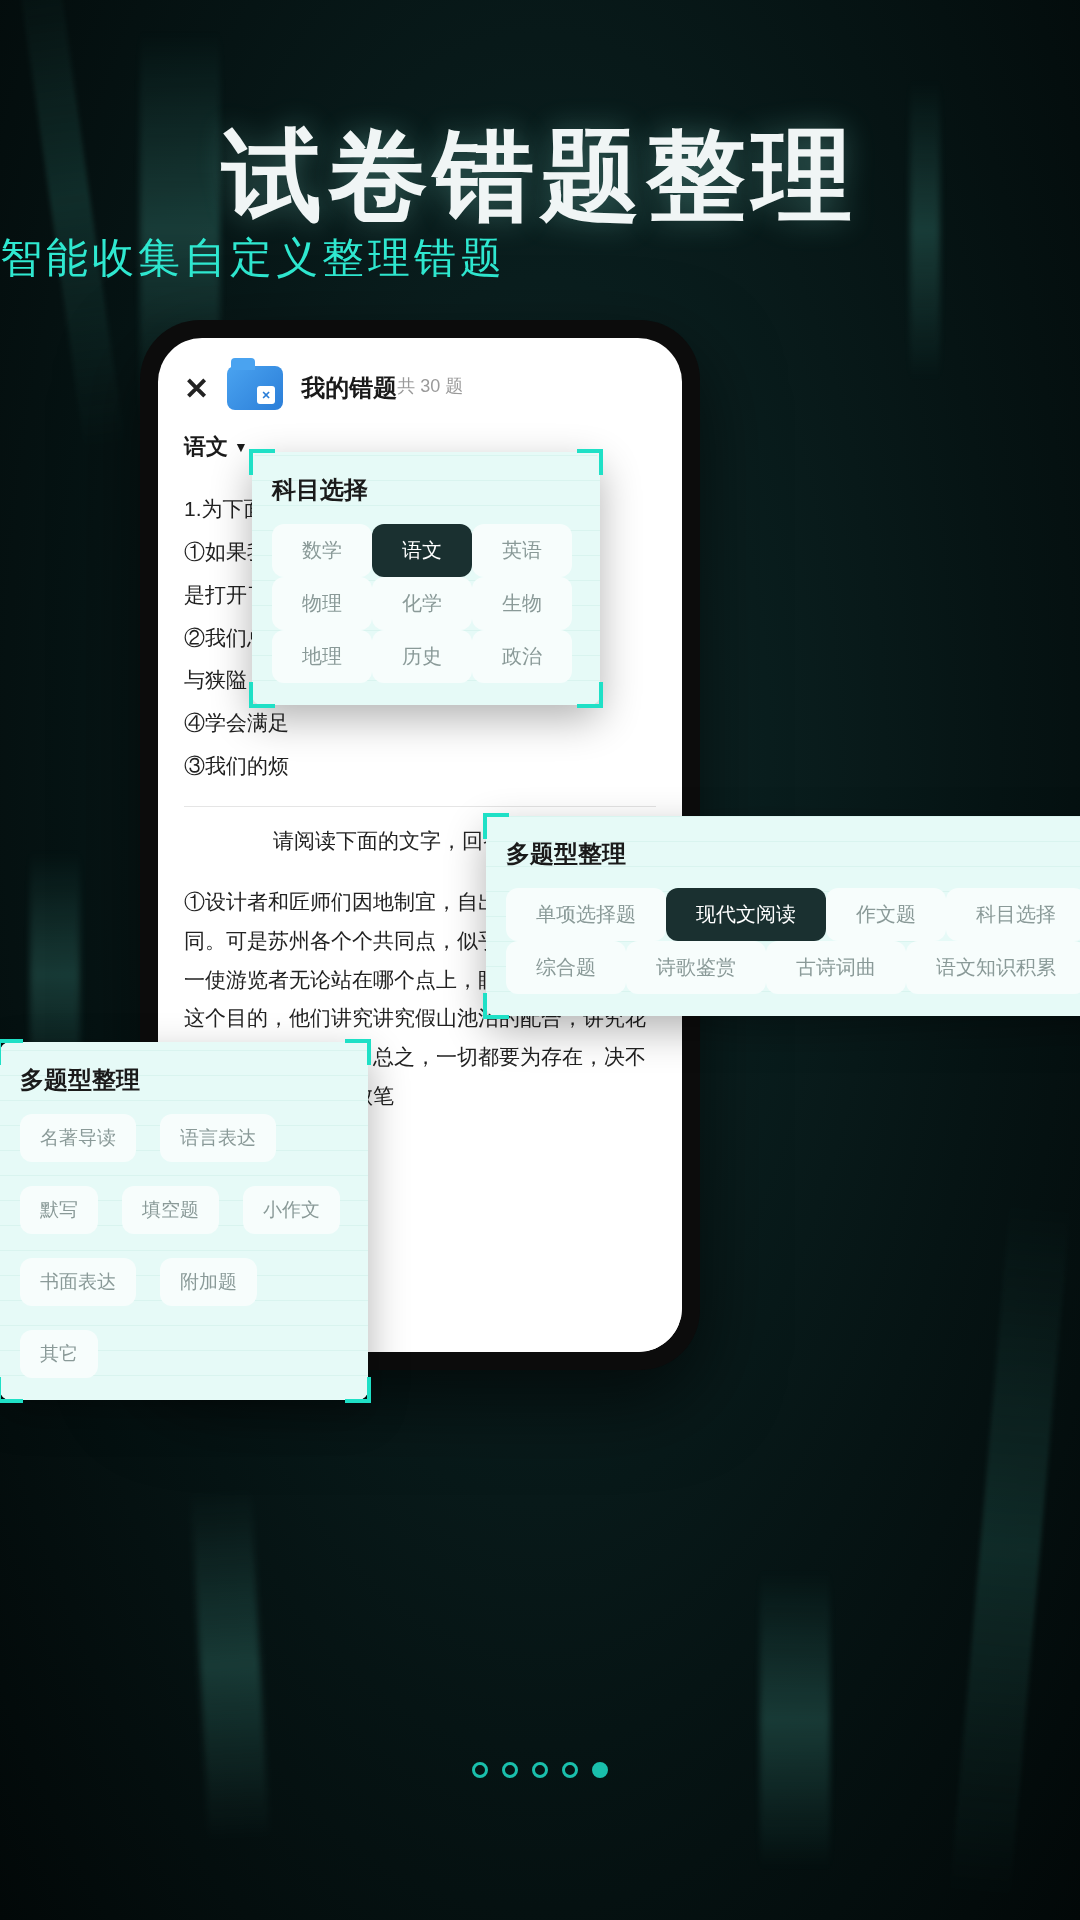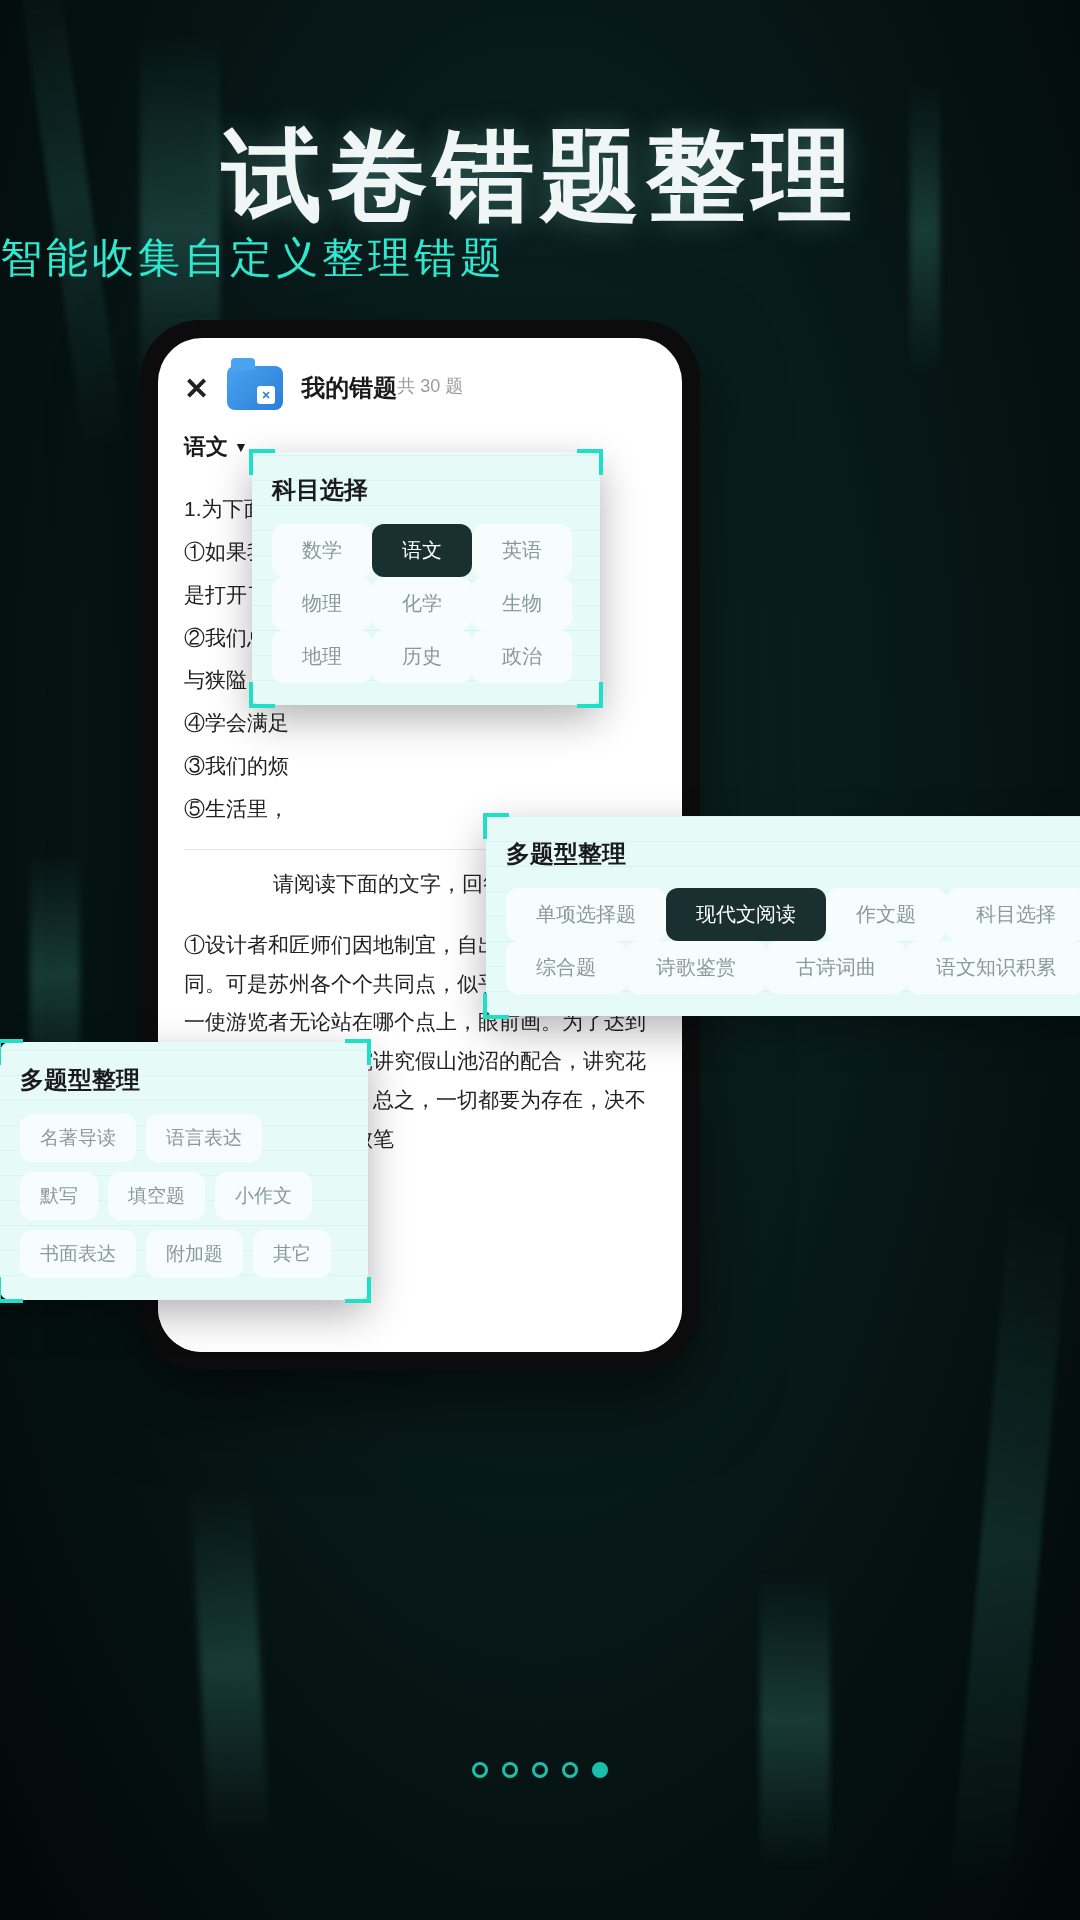--- a/index.html
+++ b/index.html
@@ -48,21 +48,21 @@
 .panel-inner{padding:22px 20px;background:repeating-linear-gradient(0deg,#e6faf7 0 24px,#d9f4ef 24px 25px),repeating-linear-gradient(90deg,transparent 0 24px,rgba(180,225,218,.5) 24px 25px);border-radius:10px}
 .panel-title{font-size:24px;font-weight:700;color:#1a1a1a;margin-bottom:18px}
 .chips{display:flex;flex-wrap:wrap;}
 .chip{padding:13px 30px;border-radius:12px;background:#f7fdfc;font-size:20px;color:#8a9a98;font-weight:500;cursor:pointer;min-width:90px;text-align:center}
 .chip.sel{background:#1a3030;color:#fff}
 
 .p-subj{top:452px;left:252px;width:348px}
 .p-type{top:816px;left:486px;width:650px}
 .p-type2{top:1042px;left:0;width:368px}
 .p-type2 .chip{padding:11px 20px;font-size:19px;min-width:70px}
-.p-type2 .chips{gap:10px}
+.p-type2 .chips{gap:24px}
 
 .dots{position:absolute;bottom:142px;left:0;right:0;display:flex;justify-content:center;gap:14px}
 .dot{width:16px;height:16px;border-radius:50%;border:3px solid #1abfac;background:transparent}
 .dot.active{background:#1abfac}
 </style>
 </head>
 <body>
 
 <div class="bg">
   <div class="streak s1"></div>
@@ -90,21 +90,20 @@
       <span class="chev">▼</span>
     </div>
     <div class="body-text" id="qlines">
         <p>1.为下面这</p>
         <p>①如果我们</p>
         <p>是打开了一</p>
         <p>②我们总是</p>
         <p>与狭隘。</p>
         <p>④学会满足</p>
         <p>③我们的烦</p>
-        <p>⑤生活里，</p>
       </div>
     <hr class="divider">
     <div class="prompt">请阅读下面的文字，回答问题。</div>
     <div class="body-text">①设计者和匠师们因地制宜，自出园林当然各个不同。可是苏州各个个共同点，似乎设计者和匠师们一使游览者无论站在哪个点上，眼前画。为了达到这个目的，他们讲究讲究假山池沼的配合，讲究花草树景远景的层次。总之，一切都要为存在，决不容许有欠美伤美的败笔</div>
   </div>
 </div>
 
 <div class="panel p-subj">
   <div class="corner c-tl"></div>
     <div class="corner c-tr"></div>

